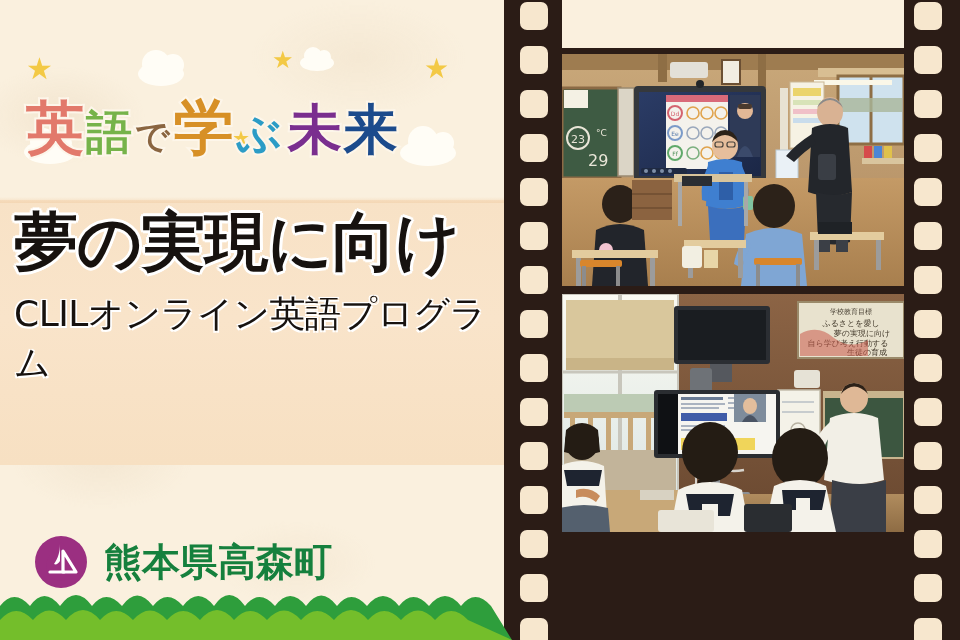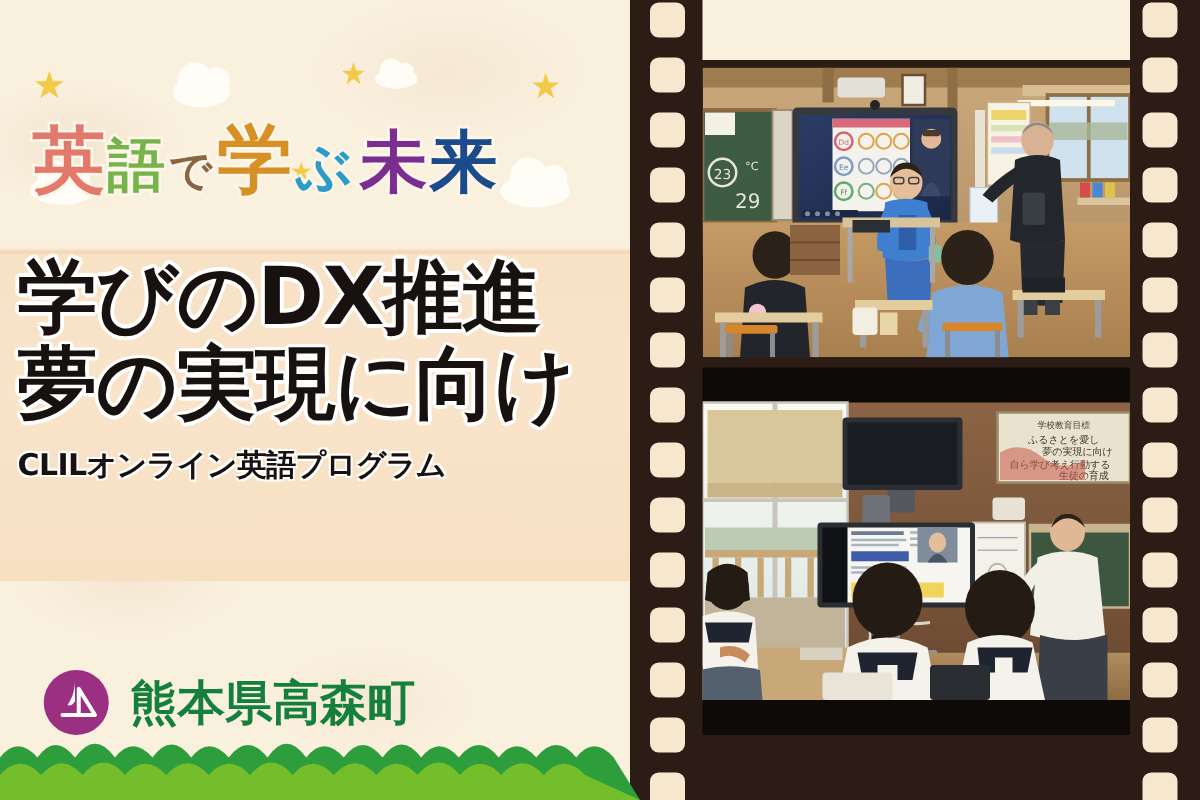--- a/index.html
+++ b/index.html
@@ -85,22 +85,22 @@
     font-weight:700; color:#17120F;
     font-size:64px; line-height:1.03; letter-spacing:-1px;
     text-shadow:
       2px 2px 0 #FFFFFF, -2px 2px 0 #FFFFFF, 2px -2px 0 #FFFFFF, -2px -2px 0 #FFFFFF,
       0 3px 0 #FFFFFF, 3px 0 0 #FFFFFF, 0 -3px 0 #FFFFFF, -3px 0 0 #FFFFFF;
   }
   .headline-2 { margin-top:4px; }
   .subheadline {
     margin-top:14px;
     font-family:"DejaVu Sans", sans-serif;
-    font-weight:700; color:#17120F;
-    font-size:24px; letter-spacing:-.5px;
+    font-weight:400; color:#17120F;
+    font-size:36px; letter-spacing:-.5px;
     text-shadow:
       1.5px 1.5px 0 #FFFFFF, -1.5px 1.5px 0 #FFFFFF,
       1.5px -1.5px 0 #FFFFFF, -1.5px -1.5px 0 #FFFFFF;
   }
 
   
   .footer-logo { position:absolute; left:34px; top:535px; display:flex; align-items:center; z-index:5; }
   .emblem { width:54px; height:54px; position:relative; }
   .town-name {
     margin-left:16px;
@@ -125,21 +125,21 @@
   .film-edge-r { right:6px; }
   .hole {
     width:28px; height:28px; flex:0 0 28px;
     background:#F7E7CE; border-radius:7px;
   }
   .film-window {
     position:absolute; left:58px; width:342px;
     background:#0E0A08; overflow:hidden;
   }
   .film-window.top    { top:54px;  height:232px; }
-  .film-window.bottom { top:294px; height:294px; }
+  .film-window.bottom { top:294px; height:238px; }
   .film-blank {
     position:absolute; left:58px; top:-20px; width:342px; height:68px;
     background:#FAF0DE;
   }
   .photo { position:absolute; inset:0; }
   .photo svg { display:block; width:100%; height:100%; }
 
   
   .right-edge { position:absolute; right:0; top:0; width:8px; height:640px; background:#FAF0DE; z-index:2; }
 </style>
@@ -168,21 +168,20 @@
       <span class="bt-1" style="color: rgb(226, 121, 107);">英</span>
       <span class="bt-2" style="color: rgb(118, 179, 74);">語</span>
       <span class="bt-3" style="color: rgb(138, 101, 64);">で</span>
       <span class="bt-4" style="color: rgb(215, 144, 38);">学</span>
       <span class="bt-5" style="color: rgb(44, 156, 198);">ぶ</span>
       <span class="bt-6" style="color: rgb(122, 46, 143);">未</span>
       <span class="bt-7" style="color: rgb(28, 75, 140);">来</span>
     </div>
 
     <div class="headline-wrap">
-      <div class="headline">学びのDX推進</div>
       <div class="headline headline-2">夢の実現に向け</div>
       <div class="subheadline">CLILオンライン英語プログラム</div>
     </div>
 
     <div class="footer-logo">
       <div class="emblem">
         <svg viewBox="0 0 54 54" xmlns="http://www.w3.org/2000/svg">
           <circle cx="27" cy="27" r="26" fill="#9B2F81"></circle>
           <path d="M27 7 C18 16 12 24 12 31 a15 15 0 0 0 30 0 C42 24 36 16 27 7 Z" fill="#9B2F81"></path>
           <path d="M26 9 C26 17 24 23 20 29 C22 30 24 29 26 26 Z" fill="#FFFFFF"></path>

